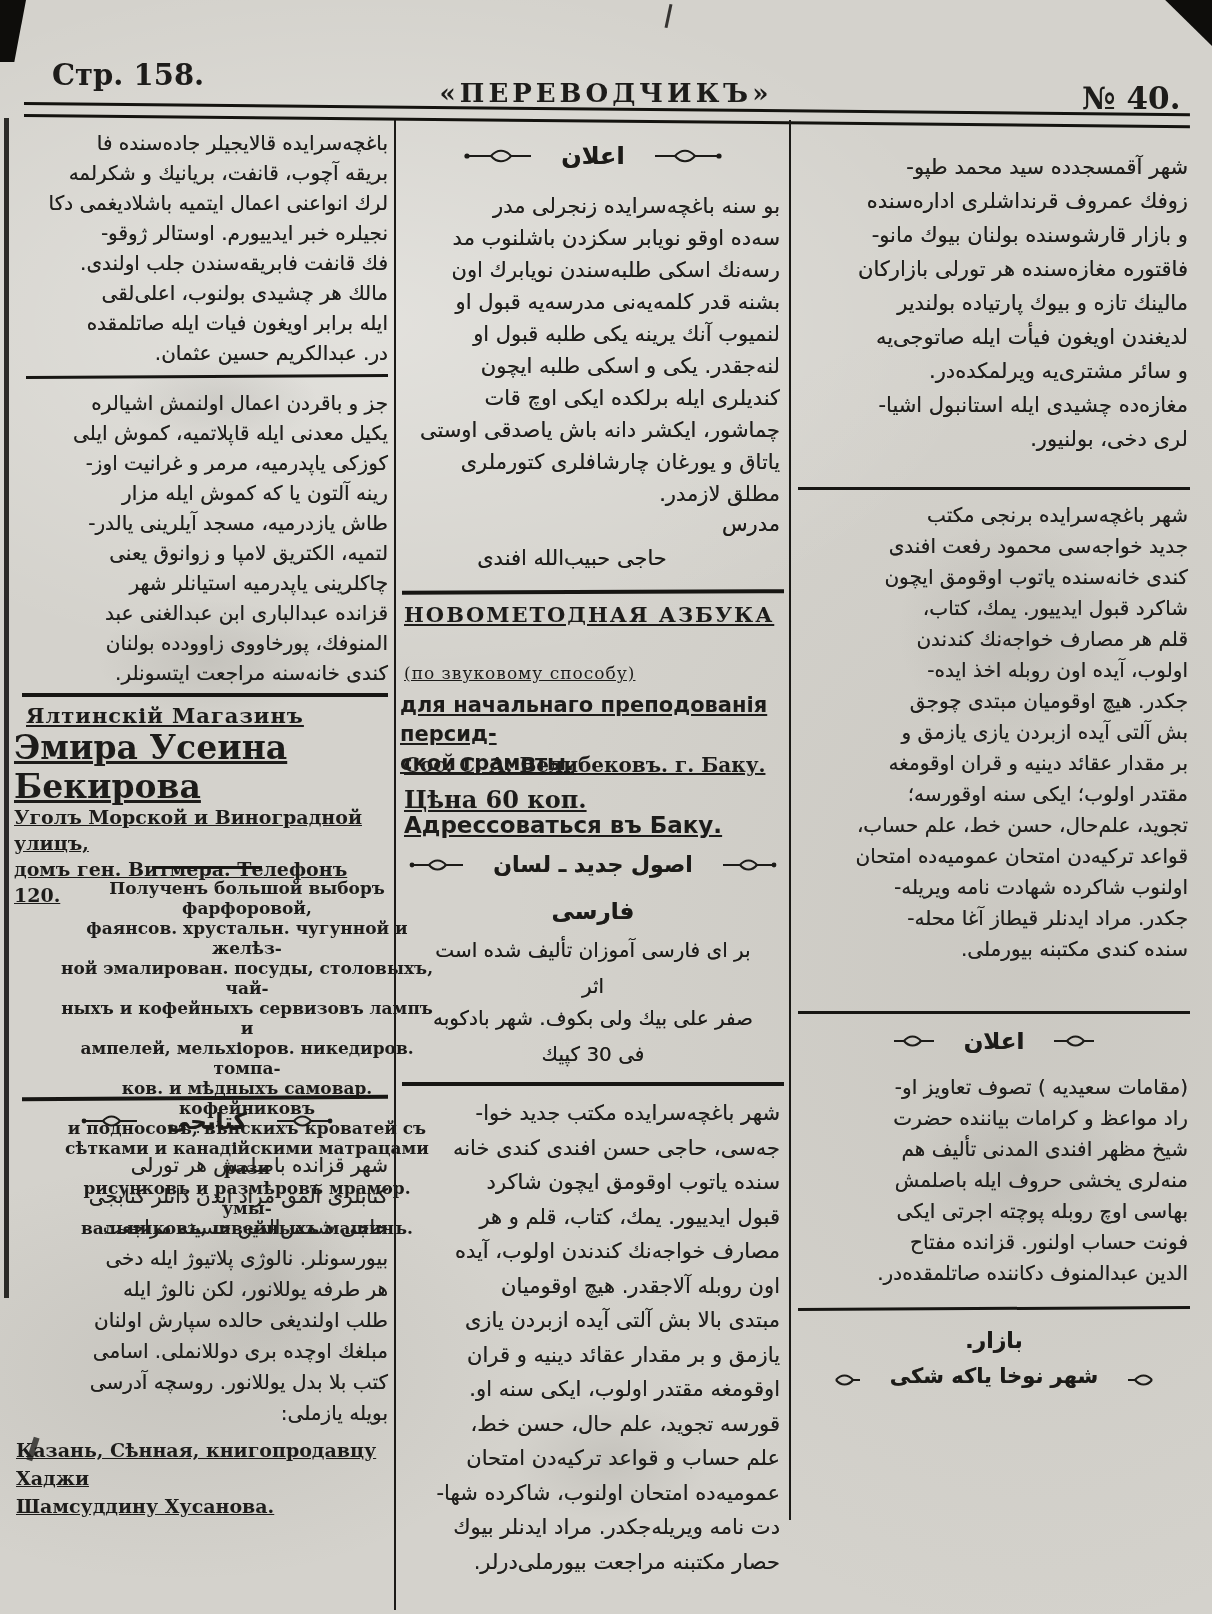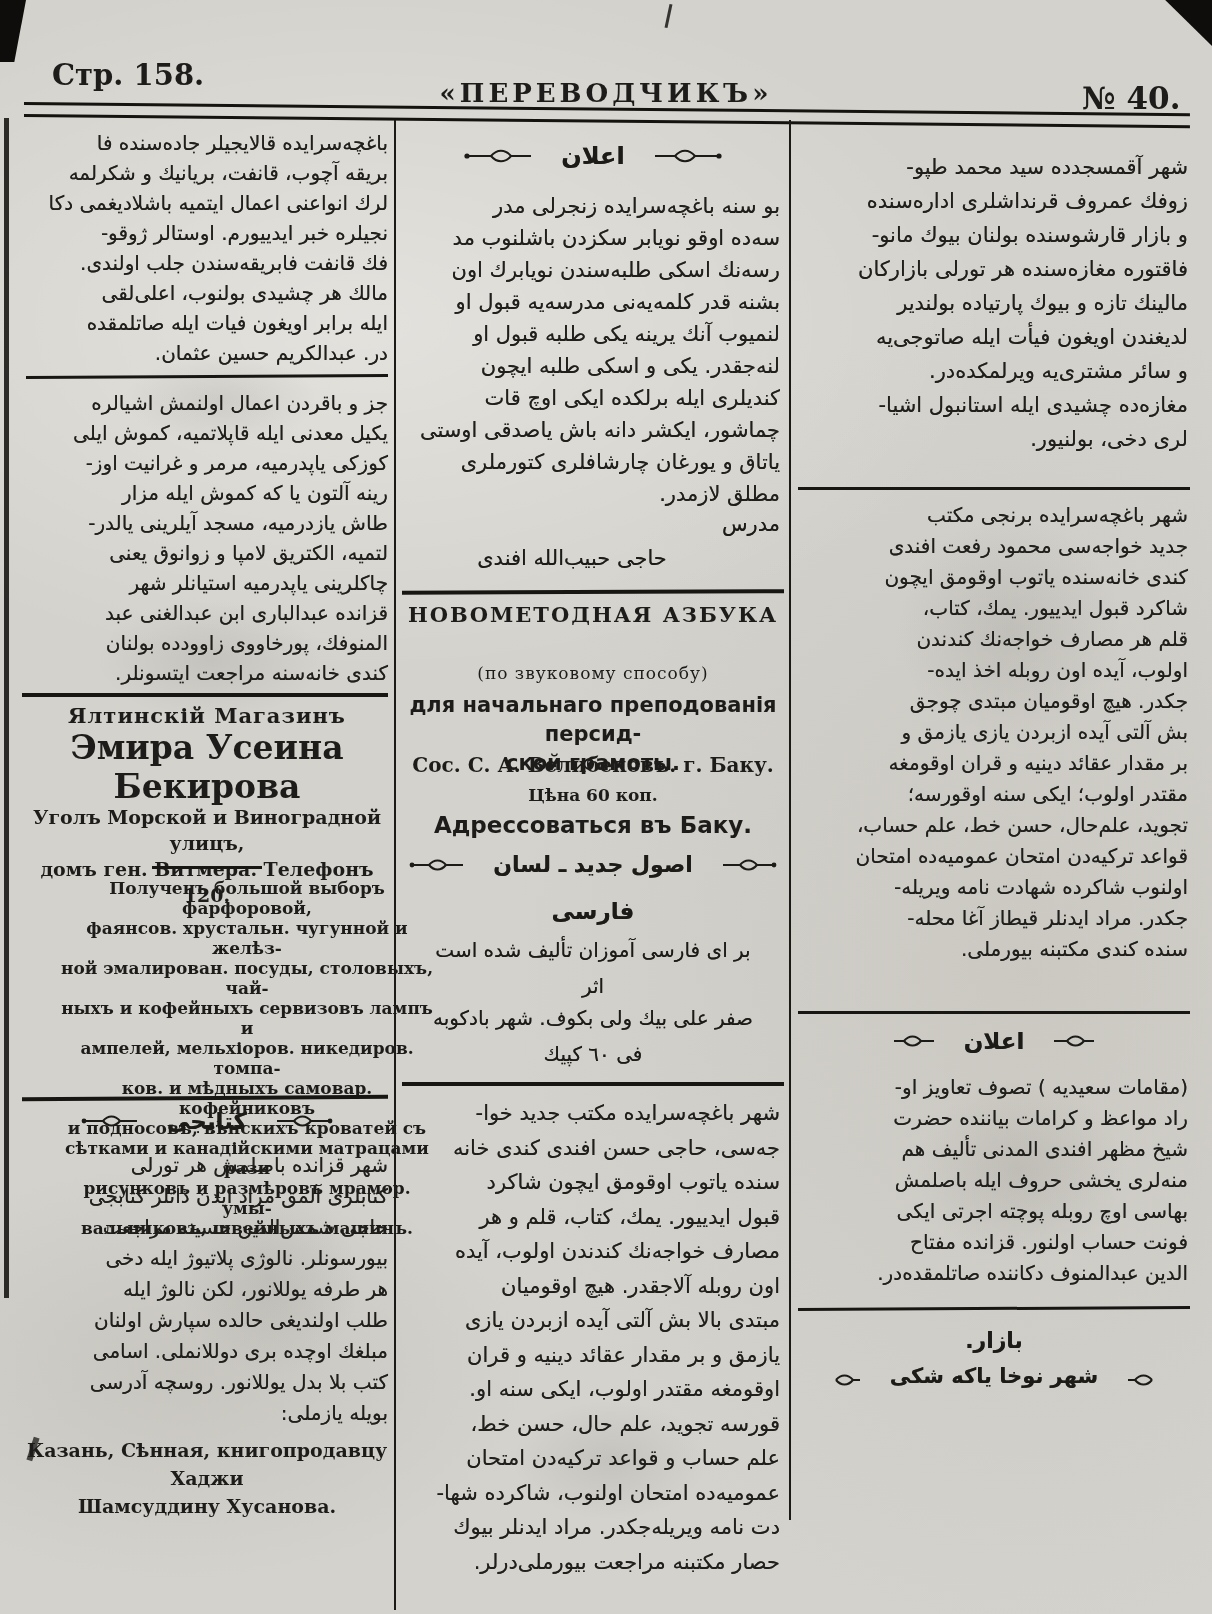--- a/index.html
+++ b/index.html
@@ -23,21 +23,21 @@
   .hdr-issue{font-weight:bold;font-size:31px;}
   .hdr-rule{left:24px;width:1166px;height:3px;background:#14130f;transform:rotate(0.55deg);transform-origin:left center;}
   
   .ar{direction:rtl;font-family:"DejaVu Sans",sans-serif;white-space:pre-line;text-align:right;
       font-size:20px;color:#201f1c;text-shadow:0 0 .5px rgba(32,31,28,.7);}
   .ar-c{direction:rtl;font-family:"DejaVu Sans",sans-serif;text-align:center;color:#1c1b18;
         text-shadow:0 0 .5px rgba(32,31,28,.7);}
   .orn-row{display:flex;align-items:center;justify-content:center;gap:28px;}
   .orn-row svg{display:block;}
   
-  .ru-c{text-align:center;white-space:pre-line;}
+  .ru-c{text-align:left;white-space:pre-line;text-decoration:underline;}
   .ru-bold{font-weight:bold;}
   .sans{font-family:"DejaVu Sans",sans-serif;}
   
   .art{position:absolute;background:#0e0d0b;}
 </style>
 </head>
 <body>
 
 <div id="page">
 
@@ -161,21 +161,21 @@
   <div class="abs ar-c" style="left:404px;top:512px;width:376px;font-size:21px;text-align:right;">مدرس</div>
   <div class="abs ar-c" style="left:384px;top:546px;width:376px;font-size:21px;">حاجى حبيب‌الله افندى</div>
 
   <div class="rule" style="left:402px;top:590px;width:382px;height:4px;transform:rotate(-0.25deg);"></div>
 
   <div class="abs ru-c ru-bold" style="left:404px;top:602px;width:378px;font-size:21px;letter-spacing:2px;">НОВОМЕТОДНАЯ АЗБУКА</div>
   <div class="abs ru-c" style="left:404px;top:663px;width:378px;font-size:17px;letter-spacing:1px;">(по звуковому способу)</div>
   <div class="abs ru-c ru-bold sans" style="left:400px;top:691px;width:386px;font-size:21px;line-height:29px;">для начальнаго преподованія персид-
 ской грамоты.</div>
   <div class="abs ru-c ru-bold" style="left:404px;top:753px;width:378px;font-size:20px;">Сос. С. А. Велибековъ. г. Баку.</div>
-  <div class="abs ru-c ru-bold" style="left:404px;top:785px;width:378px;font-size:17px;">Цѣна 60 коп.</div>
+  <div class="abs ru-c ru-bold" style="left:404px;top:785px;width:378px;font-size:24px;">Цѣна 60 коп.</div>
   <div class="abs ru-c ru-bold sans" style="left:404px;top:812px;width:378px;font-size:23px;">Адрессоваться въ Баку.</div>
 
   <div class="abs orn-row" style="left:404px;top:852px;width:378px;">
     <span>
         <svg width="56" height="16" viewBox="0 0 56 16">
           <path d="M2 8 H20 M20 8 C25 2,32 2,37 8 C32 14,25 14,20 8 M37 8 H54" stroke="#1c1b18" fill="none" stroke-width="2"></path>
           <circle cx="3" cy="8" r="2.4" fill="#1c1b18"></circle>
         </svg>
       </span>
     <span class="ar-c" style="font-size:22px;font-weight:bold;">اصول جديد ـ لسان</span>
@@ -183,21 +183,21 @@
         <svg width="56" height="16" viewBox="0 0 56 16">
           <path d="M2 8 H20 M20 8 C25 2,32 2,37 8 C32 14,25 14,20 8 M37 8 H54" stroke="#1c1b18" fill="none" stroke-width="2"></path>
           <circle cx="3" cy="8" r="2.4" fill="#1c1b18"></circle>
         </svg>
       </span>
   </div>
   <div class="abs ar-c" style="left:404px;top:898px;width:378px;font-size:23px;font-weight:bold;">فارسى</div>
   <div class="abs ar-c" style="left:404px;top:938px;width:378px;font-size:20px;">بر اى فارسى آموزان تأليف شده است</div>
   <div class="abs ar-c" style="left:404px;top:974px;width:378px;font-size:20px;">اثر</div>
   <div class="abs ar-c" style="left:404px;top:1006px;width:378px;font-size:20px;">صفر على بيك ولى بكوف.  شهر بادكوبه</div>
-  <div class="abs ar-c" style="left:404px;top:1042px;width:378px;font-size:20px;">فى ٦٠ كپيك</div>
+  <div class="abs ar-c" style="left:404px;top:1042px;width:378px;font-size:20px;">فى 30 كپيك</div>
 
   <div class="rule" style="left:402px;top:1082px;width:382px;height:4px;"></div>
 
   <div class="abs ar" style="left:404px;top:1096px;width:376px;line-height:34.5px;font-size:21px;">شهر باغچه‌سرايده مكتب جديد خوا-
 جه‌سى، حاجى حسن افندى كندى خانه
 سنده ياتوب اوقومق ايچون شاكرد
 قبول ايدييور. يمك، كتاب، قلم و هر
 مصارف خواجه‌نك كندندن اولوب، آيده
 اون روبله آلاجقدر. هيچ اوقوميان
 مبتدى بالا بش آلتى آيده ازبردن يازى

